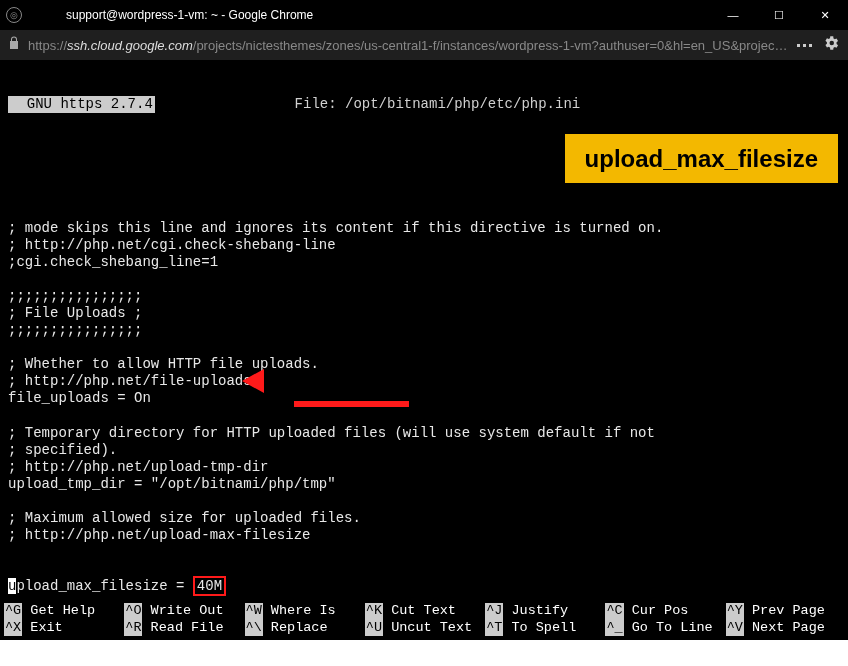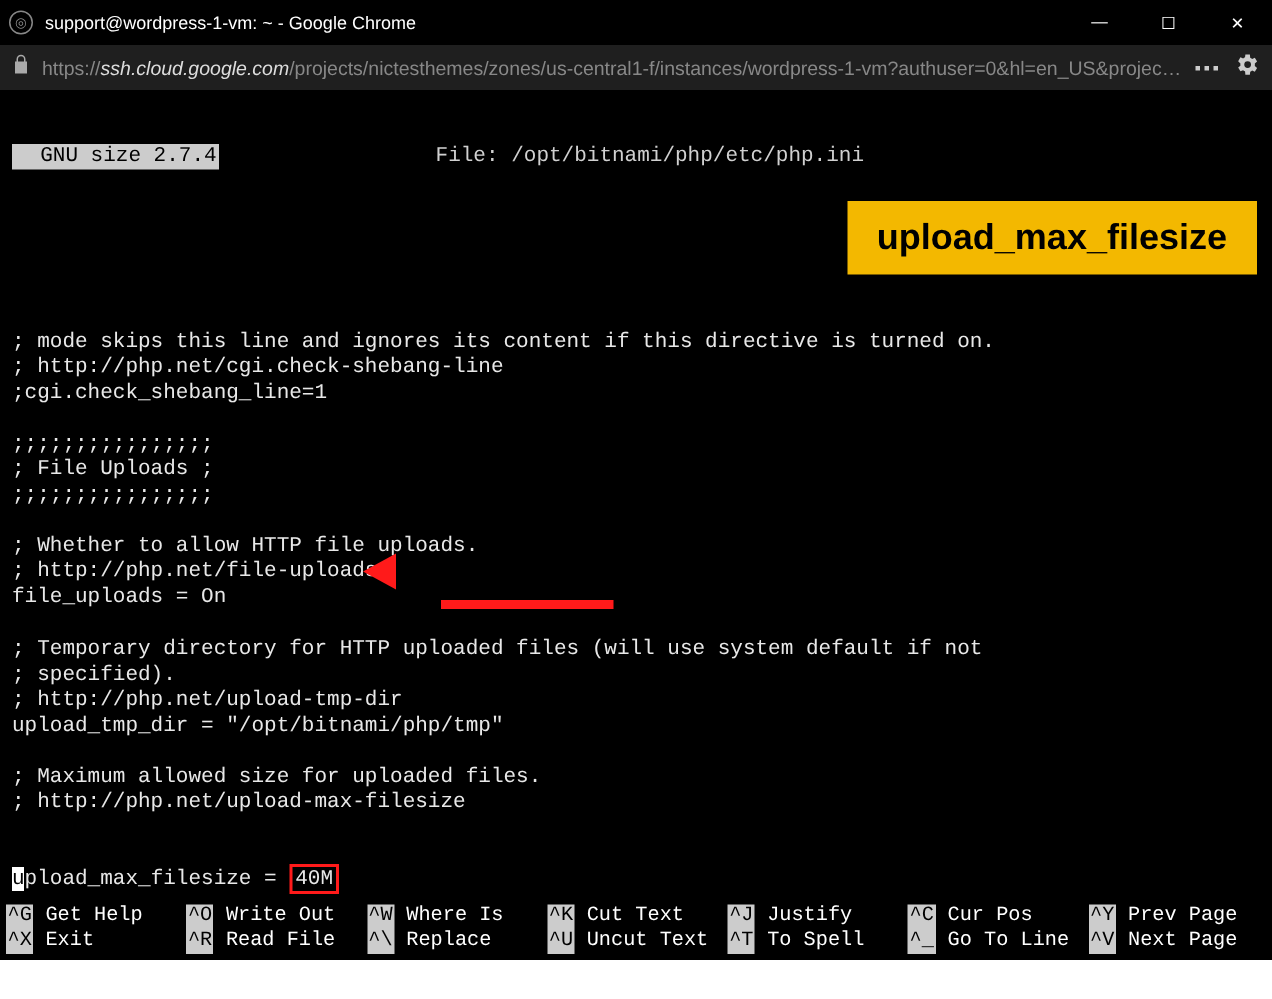--- a/index.html
+++ b/index.html
@@ -1,20 +1,20 @@
 <!DOCTYPE html>
 <html><head>
   <meta charset="utf-8">
   <style>
     * { margin: 0; padding: 0; box-sizing: border-box; }
     body { width: 848px; height: 666px; background: #fff; font-family: "Segoe UI", Arial, sans-serif; overflow: hidden; }
     
     .titlebar { background: #000; height: 30px; display: flex; align-items: center; color: #fff; font-size: 12px; }
     .app-icon { width: 16px; height: 16px; border: 1px solid #888; border-radius: 50%; margin: 0 8px 0 6px; display: flex; align-items: center; justify-content: center; font-size: 9px; color: #888; }
-    .title-text { flex: 1; }
+    .title-text { flex: 1; margin-left: 36px; }
     .win-btns { display: flex; }
     .win-btn { width: 46px; height: 30px; display: flex; align-items: center; justify-content: center; color: #fff; font-family: "Segoe UI Symbol", sans-serif; font-size: 11px; }
     
     .addressbar { background: #1f1f1f; height: 30px; display: flex; align-items: center; padding: 0 8px; gap: 8px; }
     .lock-icon svg { width: 12px; height: 14px; fill: #aaa; }
     .url { color: #888; font-size: 13px; flex: 1; white-space: nowrap; overflow: hidden; text-overflow: ellipsis; }
     .url .host { color: #ddd; font-style: italic; }
     .addr-right { display: flex; gap: 10px; align-items: center; }
     .kebab { display: flex; gap: 3px; }
     .kebab span { width: 3px; height: 3px; background: #ccc; }
@@ -68,21 +68,21 @@
     <div class="gear">
       <svg viewBox="0 0 24 24">
           <path d="M19.4 13a7.5 7.5 0 000-2l2-1.6-2-3.4-2.4 1a7.3 7.3 0 00-1.7-1L15 3h-4l-.3 2.6a7.3 7.3 0 00-1.7 1l-2.4-1-2 3.4L6.6 11a7.5 7.5 0 000 2l-2 1.6 2 3.4 2.4-1c.5.4 1.1.8 1.7 1L11 21h4l.3-2.6c.6-.2 1.2-.6 1.7-1l2.4 1 2-3.4-2-1.6zM13 15a3 3 0 110-6 3 3 0 010 6z"></path>
         </svg>
     </div>
   </div>
 </div>
 
 <div class="terminal">
   <div class="nano-hdr">
-    <span class="left">  GNU size 2.7.4</span>
+    <span class="left">  GNU https 2.7.4</span>
     <span class="mid">File: /opt/bitnami/php/etc/php.ini</span>
     <span style="width:120px"></span>
   </div>
   <div style="height:4px"></div>
   <div class="content">
     <div id="lines-before"><div>; mode skips this line and ignores its content if this directive is turned on.</div><div>; http://php.net/cgi.check-shebang-line</div><div>;cgi.check_shebang_line=1</div><div>&nbsp;</div><div>;;;;;;;;;;;;;;;;</div><div>; File Uploads ;</div><div>;;;;;;;;;;;;;;;;</div><div>&nbsp;</div><div>; Whether to allow HTTP file uploads.</div><div>; http://php.net/file-uploads</div><div>file_uploads = On</div><div>&nbsp;</div><div>; Temporary directory for HTTP uploaded files (will use system default if not</div><div>; specified).</div><div>; http://php.net/upload-tmp-dir</div><div>upload_tmp_dir = "/opt/bitnami/php/tmp"</div><div>&nbsp;</div><div>; Maximum allowed size for uploaded files.</div><div>; http://php.net/upload-max-filesize</div></div>
     <div><span class="cursor">u</span><span>pload_max_filesize = </span><span class="boxed">40M</span></div>
     <div id="lines-after"><div>&nbsp;</div></div>
   </div>
   

